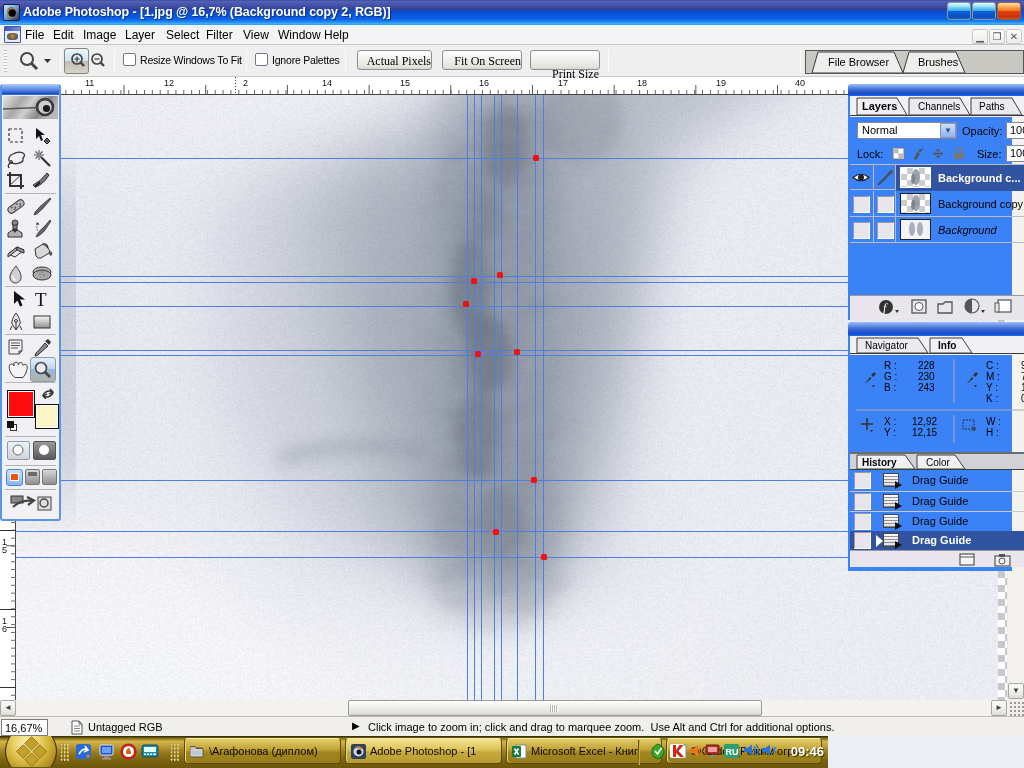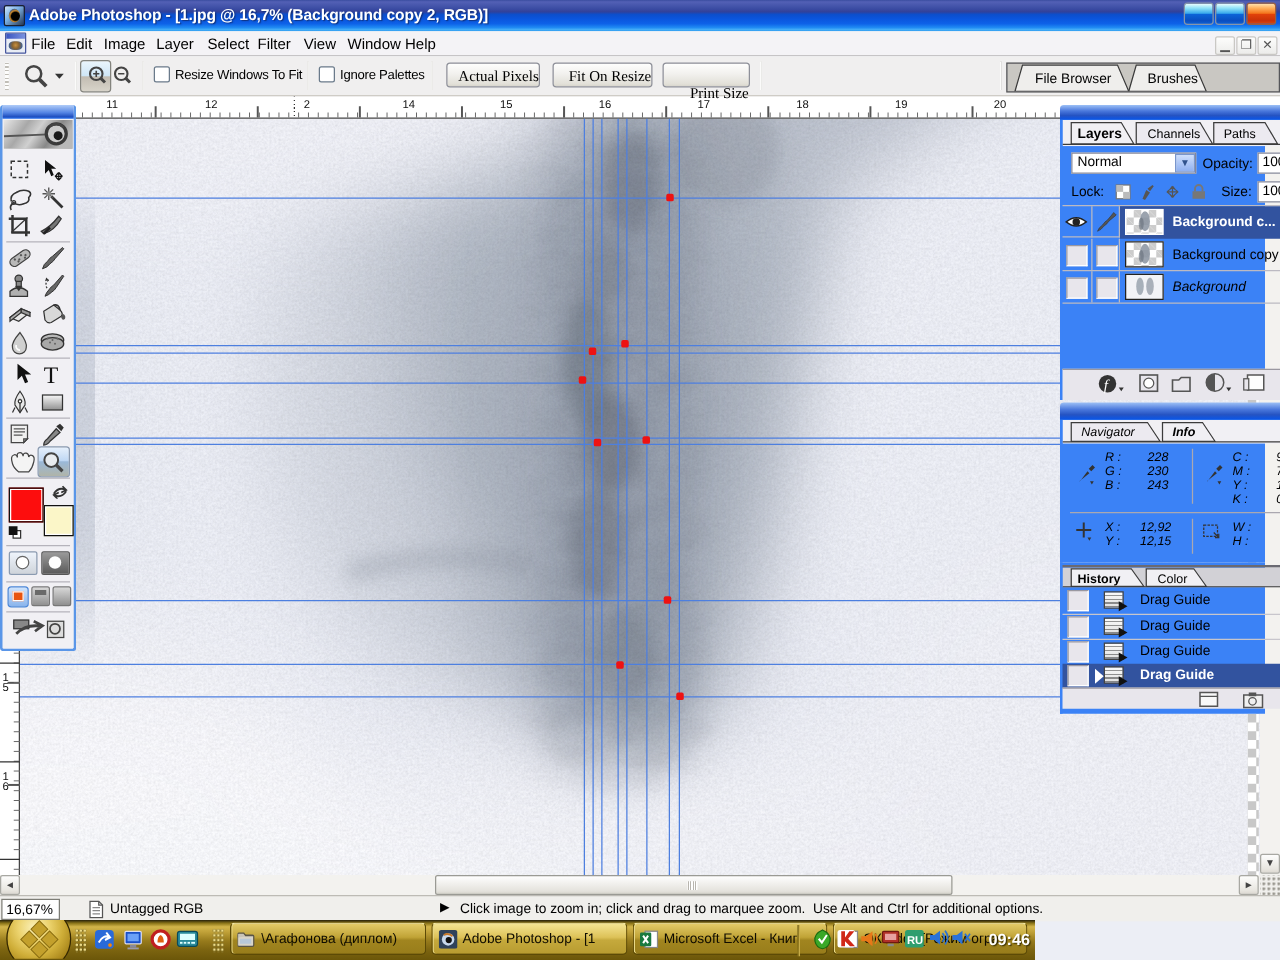--- a/index.html
+++ b/index.html
@@ -246,21 +246,21 @@
     <div class="ticks"></div>
     <span class="num" style="left:85px">11</span>
     <span class="num" style="left:164px">12</span>
     <span class="num" style="left:243px">2</span>
     <span class="num" style="left:322px">14</span>
     <span class="num" style="left:400px">15</span>
     <span class="num" style="left:479px">16</span>
     <span class="num" style="left:558px">17</span>
     <span class="num" style="left:637px">18</span>
     <span class="num" style="left:716px">19</span>
-    <span class="num" style="left:795px">20</span>
+    <span class="num" style="left:795px">40</span>
     <div style="position:absolute;left:235px;top:0;width:1px;height:18px;background:repeating-linear-gradient(#333 0 1px,transparent 1px 3px)"></div>
   </div>
   <div id="vruler" class="abs">
     <div style="position:absolute;left:0;top:0;width:16px;height:605px;
       background:
        repeating-linear-gradient(to bottom, transparent 0px, transparent 6.87px, #666 6.87px, #666 7.87px),
        repeating-linear-gradient(to bottom, transparent 0px, transparent 42.3px, #555 42.3px, #555 43.3px, transparent 43.3px, transparent 81.7px);
       background-size: 5px 7.87px, 10px 81.7px; background-position: 11px 3.5px, 6px 0px; background-repeat:repeat-y;"></div>
     <div style="position:absolute;left:0;top:435px;width:16px;height:1px;background:#333"></div>
     <div style="position:absolute;left:0;top:514px;width:16px;height:1px;background:#333"></div>
@@ -338,21 +338,21 @@
         <line x1="32.7" y1="11.7" x2="36" y2="15" stroke="#444" stroke-width="2.4"></line>
       </svg>
     <div class="vsep" style="left:114px"></div>
     <div class="checkbox" style="left:123px;top:8px"></div>
     <div class="optlabel" style="left:140px;top:9px">Resize Windows To Fit</div>
     <div class="vsep" style="left:246px"></div>
     <div class="checkbox" style="left:255px;top:8px"></div>
     <div class="optlabel" style="left:272px;top:9px">Ignore Palettes</div>
     <div class="vsep" style="left:345px"></div>
     <div class="xpbtn" style="left:357px;top:5px;width:75px;padding-top:3px">Actual Pixels</div>
-    <div class="xpbtn" style="left:442px;top:5px;width:80px;padding-top:3px">Fit On Resize</div>
+    <div class="xpbtn" style="left:442px;top:5px;width:80px;padding-top:3px">Fit On Screen</div>
     <div class="xpbtn" style="left:530px;top:5px;width:70px;padding-top:16px">Print Size</div>
     <div class="vsep" style="left:608px"></div>
     <div class="vsep" style="left:800px;background:#8a8a88"></div>
     <div class="palwell abs">
       <svg width="217" height="22">
           <polygon points="6,22 12,1 88,1 97,22" fill="#efeeec" stroke="#3a3a3a"></polygon>
           <polygon points="97,22 103,1 150,1 159,22" fill="#efeeec" stroke="#3a3a3a"></polygon>
           <text x="22" y="15" font-size="11" fill="#000">File Browser</text>
           <text x="112" y="15" font-size="11" fill="#000">Brushes</text>
         </svg>
@@ -622,21 +622,21 @@
         <circle cx="122" cy="10" r="7" fill="none" stroke="#555" stroke-width="1.2"></circle>
           <path d="M 122 3 a 7 7 0 0 0 0 14 z" fill="#555"></path>
           <path d="M 131 14 l 4 0 l -2 3 z" fill="#333"></path>
         <rect x="148" y="4" width="13" height="12" fill="#fdfdfd" stroke="#555" stroke-width="1.2"></rect>
           <rect x="145" y="7" width="4" height="9" fill="#e8e6ec" stroke="#555" stroke-width="1"></rect>
       </svg>
     </div>
   </div>
 
   <div class="ptitle" style="left:848px; top:322px; height:14px; z-index:11;"></div>
-  <div class="pal" id="palInfo" style="top:336px; height:114px; font-size:10px;font-style:italic;">
+  <div class="pal" id="palInfo" style="top:336px; height:114px; font-size:10px;">
     <svg width="176" height="19" style="position:absolute;left:0;top:0">
       <rect width="176" height="19" fill="#f1f0f4"></rect>
       <polygon points="7,2 68,2 78,17 7,17" fill="#eceaf0" stroke="#3c3c3c"></polygon>
       <line x1="0" y1="17.5" x2="176" y2="17.5" stroke="#3c3c3c"></line>
       <polygon points="80,2 112,2 122,17 80,17" fill="#f1f0f4" stroke="#3c3c3c"></polygon>
       <text x="15" y="13" font-size="10" fill="#000">Navigator</text>
       <text x="88" y="13" font-size="10" font-weight="bold" fill="#000">Info</text>
     </svg>
     <svg width="176" height="93" style="position:absolute;left:0;top:19px">
       <line x1="104" y1="4" x2="104" y2="48" stroke="#aaa8b0"></line>

